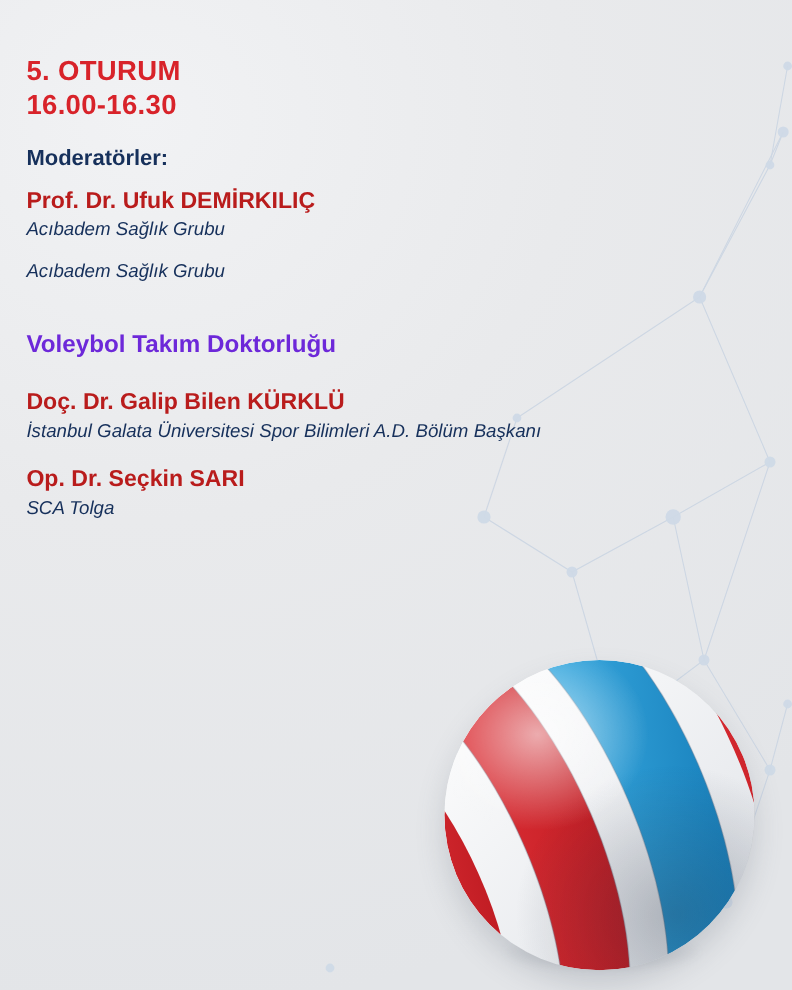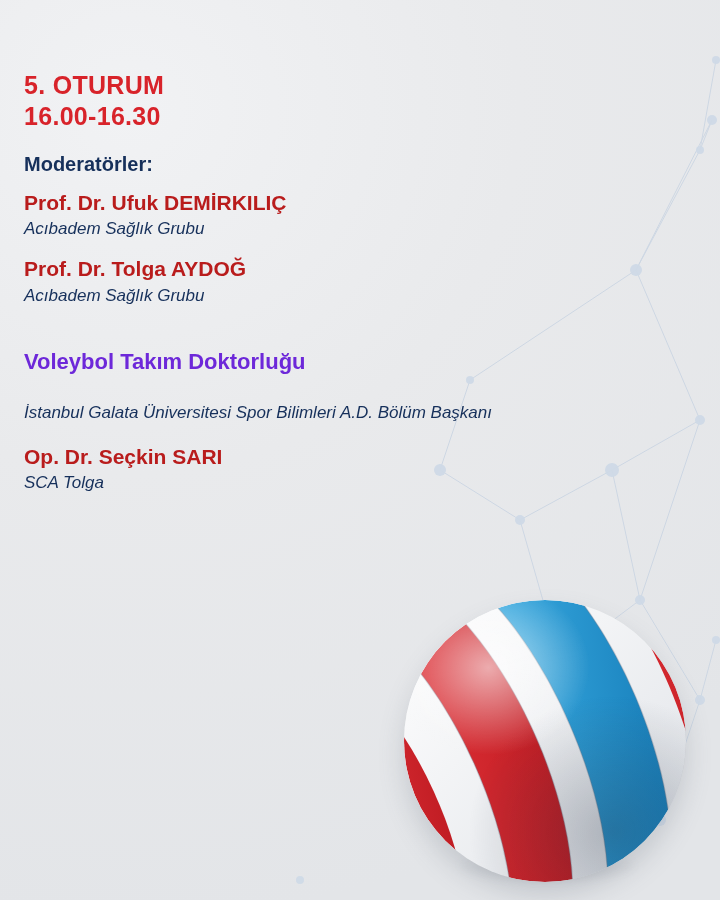--- a/index.html
+++ b/index.html
@@ -25,21 +25,21 @@
   .bg-net {
     position: absolute;
     inset: 0;
     pointer-events: none;
   }
 
   
   .content {
     position: absolute;
     left: 24px;
-    top: 70px;
+    top: 50px;
     width: 660px;
   }
 
   .session-title {
     color: #d8232a;
     font-weight: bold;
     font-size: 25px;
     letter-spacing: 0.3px;
     line-height: 1.22;
     margin: 0;
@@ -183,29 +183,29 @@
   <h2 class="session-time">16.00-16.30</h2>
 
   <div class="label-mod">Moderatörler:</div>
 
   <div class="person">
     <div class="person-name">Prof. Dr. Ufuk DEMİRKILIÇ</div>
     <div class="person-aff">Acıbadem Sağlık Grubu</div>
   </div>
 
   <div class="person">
-    <div class="person-name">Prof. Dr. Tolga AYDOĞ</div>
     <div class="person-aff">Acıbadem Sağlık Grubu</div>
   </div>
 
   <div class="topic">
     <div>Voleybol Takım Doktorluğu</div>
   </div>
 
   <div class="spk-block">
+    <div class="person-name">Doç. Dr. Galip Bilen KÜRKLÜ</div>
     <div class="person-aff-small">İstanbul Galata Üniversitesi Spor Bilimleri A.D. Bölüm Başkanı</div>
   </div>
 
   <div class="spk-block last">
     <div class="person-name">Op. Dr. Seçkin SARI</div>
     <div class="person-aff">SCA Tolga</div>
   </div>
 
 </div>
 

